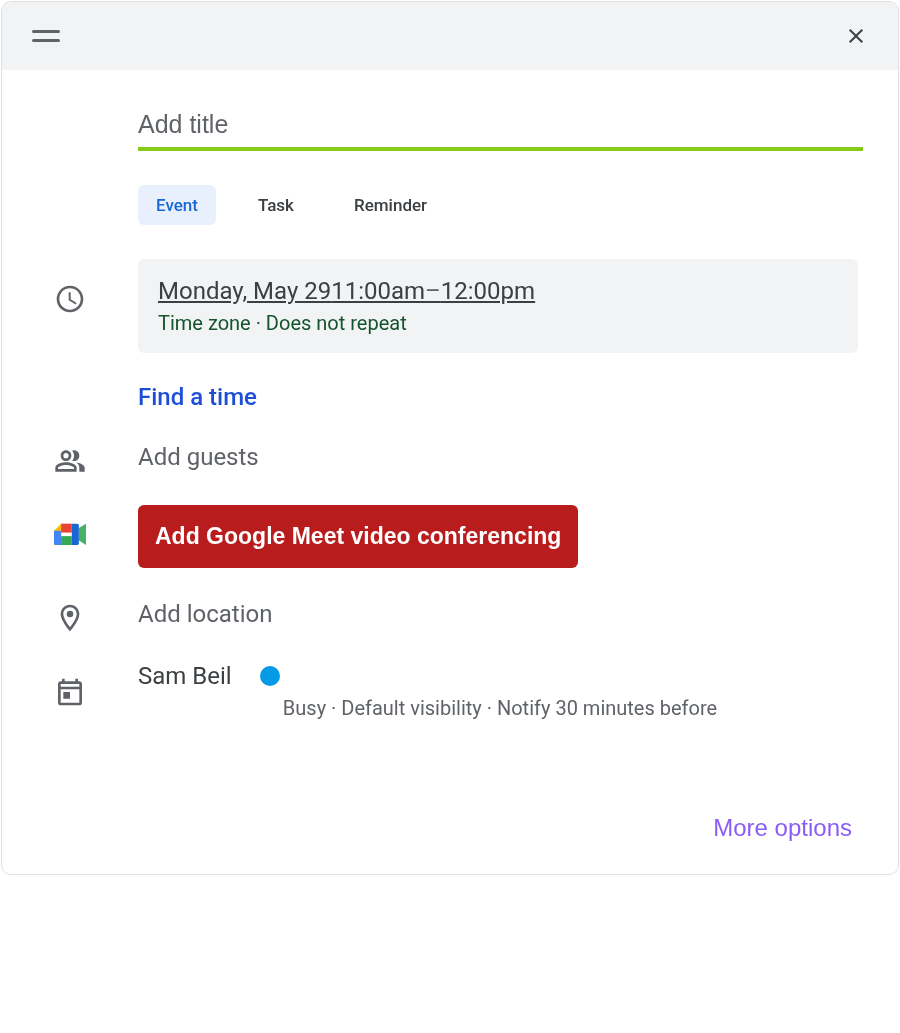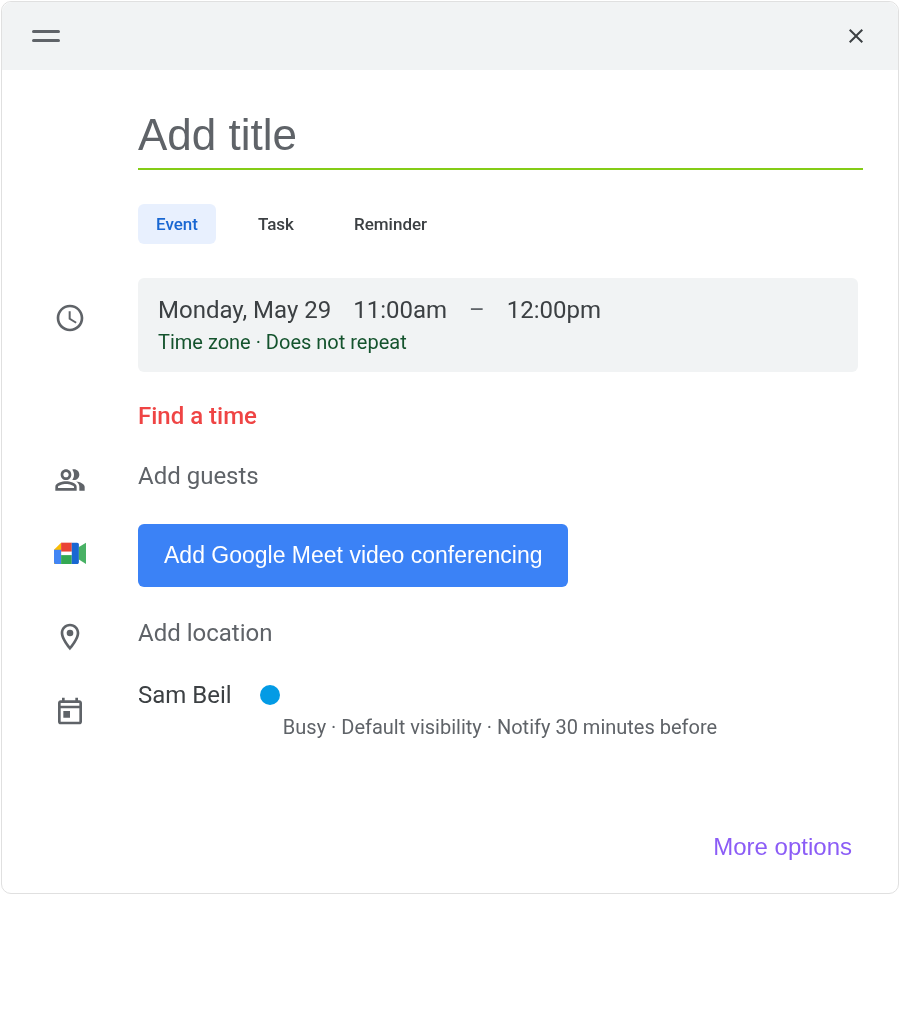--- a/index.html
+++ b/index.html
@@ -49,22 +49,22 @@
 .close-btn svg { width: 24px; height: 24px; }
 .content {
   padding: 40px 36px 30px 36px;
 }
 .title-row {
   margin-left: 100px;
 }
 .title-input {
   width: 725px;
   border: none;
-  border-bottom: 2px solid #84cc16;
-  font-size: 44px;
+  border-bottom: 4px solid #84cc16;
+  font-size: 25px;
   font-weight: 400;
   color: #3c4043;
   padding: 0 0 8px 0;
   outline: none;
 }
 .title-input::placeholder { color: #5f6368; }
 .tabs {
   margin-left: 100px;
   margin-top: 34px;
   display: flex;
@@ -100,50 +100,50 @@
   flex: 1;
 }
 .time-box {
   background: #f1f3f4;
   border-radius: 6px;
   padding: 18px 20px;
   width: 720px;
 }
 .time-main {
   display: flex;
-  gap: 22px;
   font-size: 24px;
   color: #3c4043;
   align-items: flex-start;
+  text-decoration: underline;
 }
 .time-sep { color: #5f6368; }
 .time-sub {
   margin-top: 6px;
   font-size: 20px;
   color: #14532d;
 }
 .find-time {
   margin-top: 30px;
-  color: #ef4444;
+  color: #1d4ed8;
   font-size: 24px;
   font-weight: 500;
   cursor: pointer;
 }
 .placeholder-text {
   font-size: 24px;
   color: #5f6368;
   padding-top: 4px;
   cursor: text;
 }
 .meet-btn {
-  background: #3b82f6;
+  background: #b91c1c;
   color: #fff;
   font-size: 23px;
-  font-weight: 400;
-  padding: 18px 26px;
+  font-weight: 700;
+  padding: 18px 17px;
   border: none;
   border-radius: 6px;
   cursor: pointer;
 }
 .meet-icon {
   width: 36px;
   height: 30px;
   position: relative;
 }
 .calendar-row .icon-col { padding-top: 14px; }

